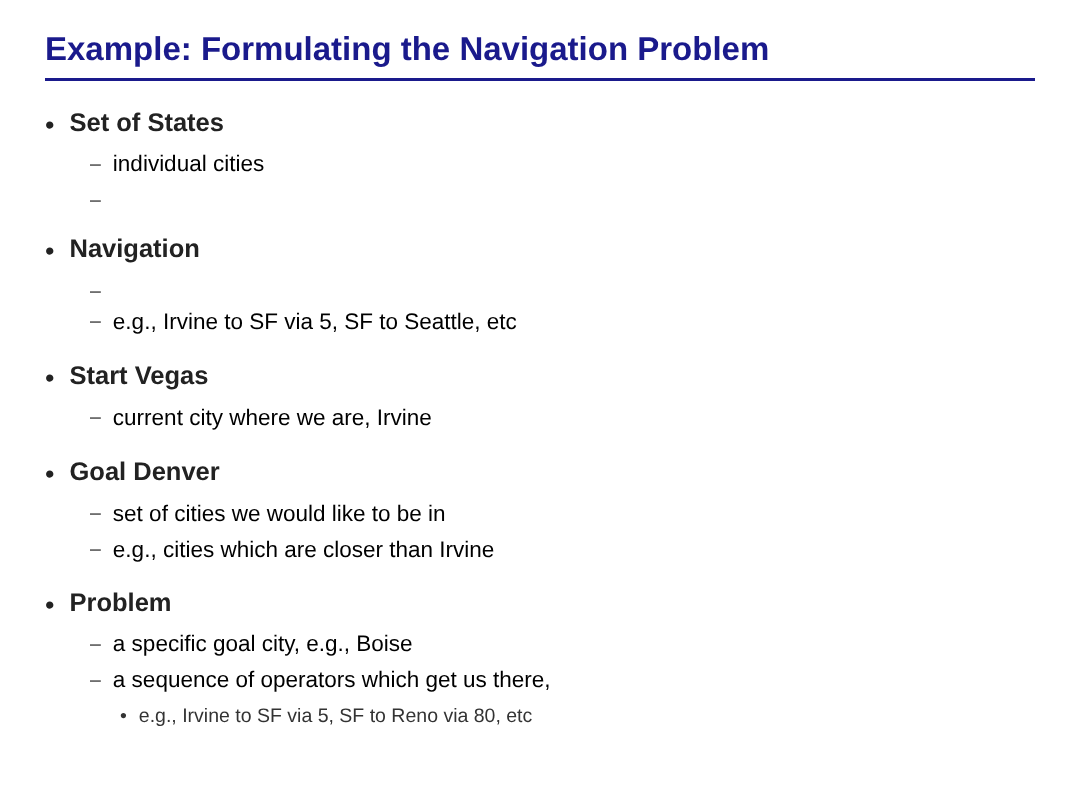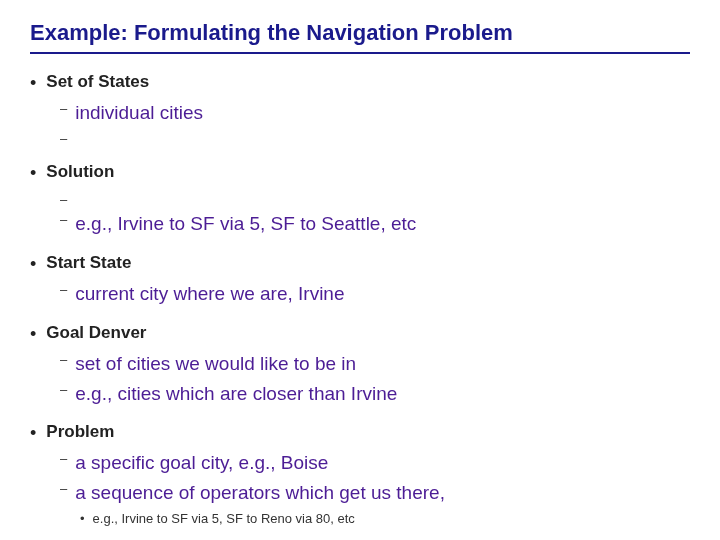--- a/index.html
+++ b/index.html
@@ -71,22 +71,22 @@
 
     .sub-dash {
       font-size: 13px;
       color: #333;
       margin-right: 8px;
       flex-shrink: 0;
       line-height: 1.5;
     }
 
     .sub-text {
-      font-size: 19px;
-      color: #4c1d95;
+      font-size: 15px;
+      color: #000000;
       font-family: Arial, sans-serif;
       line-height: 1.5;
     }
 
     .sub-sub-bullets {
       margin-left: 20px;
       margin-top: 2px;
     }
 
     .sub-sub-bullet {
@@ -128,36 +128,36 @@
             <span class="sub-text">individual cities</span>
           </div>
           <div class="sub-bullet">
             <span class="sub-dash">–</span>
           </div>
         </div>
       </div>
       <div class="bullet-section">
         <div class="bullet-main">
           <span class="bullet-dot">•</span>
-          <span class="bullet-label">Solution</span>
+          <span class="bullet-label">Navigation</span>
         </div>
         <div class="sub-bullets">
           <div class="sub-bullet">
             <span class="sub-dash">–</span>
           </div>
           <div class="sub-bullet">
             <span class="sub-dash">–</span>
             <span class="sub-text">e.g., Irvine to SF via 5,  SF to Seattle, etc</span>
           </div>
         </div>
       </div>
       <div class="bullet-section">
         <div class="bullet-main">
           <span class="bullet-dot">•</span>
-          <span class="bullet-label">Start State</span>
+          <span class="bullet-label">Start Vegas</span>
         </div>
         <div class="sub-bullets">
           <div class="sub-bullet">
             <span class="sub-dash">–</span>
             <span class="sub-text">current city where we are, Irvine</span>
           </div>
         </div>
       </div>
       <div class="bullet-section">
         <div class="bullet-main">

